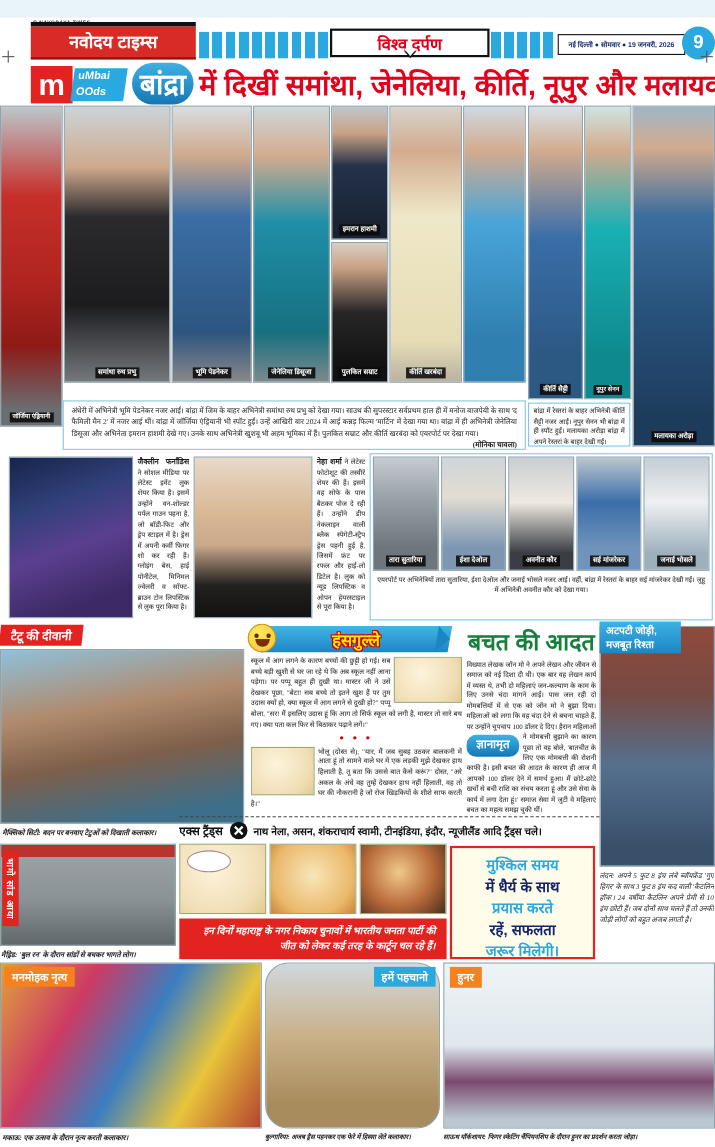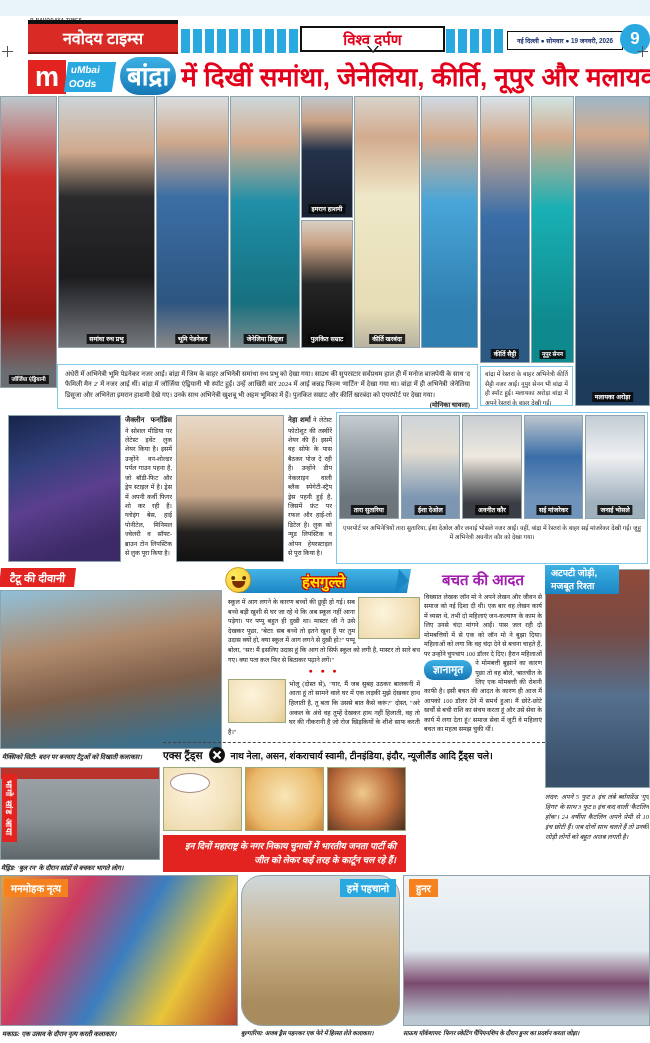--- a/index.html
+++ b/index.html
@@ -62,21 +62,21 @@
                    text-shadow:1px 1px 0 #c00,-1px -1px 0 #c00,1px -1px 0 #c00,-1px 1px 0 #c00;}
   .smiley{position:absolute;left:-14px;top:-2px;width:26px;height:26px;border-radius:50%;
           background:radial-gradient(circle at 35% 30%,#ffe95c,#f6c431);border:1px solid #c99212;transform:skewX(10deg);}
   .smiley::before{content:"";position:absolute;left:5px;top:8px;width:4px;height:4px;border-radius:50%;background:#5a3000;
                   box-shadow:11px 0 0 #5a3000;}
   .smiley::after{content:"";position:absolute;left:6px;top:13px;width:13px;height:7px;border-radius:0 0 12px 12px;background:#7a2d00;}
   .joketext{font-size:6.4px;line-height:1.5;text-align:justify;color:#1b1b1b;
             font-family:"Liberation Serif","DejaVu Serif",serif;}
   .cartoon{background:radial-gradient(circle at 40% 35%,#fdf4dc,#f0ddb4 70%,#e2c98f);border:1px solid #9a7;}
   .dots3{color:#d00;text-align:center;font-size:7px;letter-spacing:3px;margin:2px 0;}
-  .gyantitle{color:#a21caf;font-weight:bold;font-size:15px;text-align:center;}
+  .gyantitle{color:#15803d;font-weight:bold;font-size:21px;text-align:center;}
   .gyanbadge{background:linear-gradient(180deg,#3db1e4,#1577b5);color:#fff;font-weight:bold;font-size:10.5px;
              border-radius:9px;padding:2px 9px;display:inline-block;}
   .couplehead{background:linear-gradient(180deg,#3db1e4,#1b86c4);color:#fff;font-weight:bold;font-size:9.3px;
               line-height:1.35;padding:2px 6px;}
   .trends{border-top:1.5px dashed #444;display:flex;align-items:center;gap:6px;padding-top:3px;}
   .trends .tlabel{font-weight:bold;font-size:10.5px;color:#111;white-space:nowrap;}
   .xicon{width:16px;height:16px;border-radius:50%;background:#111;position:relative;flex:0 0 auto;}
   .xicon::before,.xicon::after{content:"";position:absolute;left:3px;top:7px;width:10px;height:2px;background:#fff;}
   .xicon::before{transform:rotate(45deg);} .xicon::after{transform:rotate(-45deg);}
   .trends .ttext{font-weight:bold;font-size:9.3px;color:#111;white-space:nowrap;}
@@ -256,20 +256,27 @@
     <span class="ttext">नाथ नेला, असन, शंकराचार्य स्वामी, टीनइंडिया, इंदौर, न्यूजीलैंड आदि ट्रैंड्स चले।</span>
   </div>
 
   <div class="abs cartoon" style="left:163px;top:751px;width:79px;height:64px;">
     <span style="position:absolute;left:6px;top:5px;width:40px;height:20px;background:#fff;border:1px solid #a88;border-radius:50%;"></span>
   </div>
   <div class="abs cartoon" style="left:245px;top:751px;width:79px;height:64px;background:radial-gradient(circle at 50% 45%,#f8e6b8,#eab86a 70%,#c98438);"></div>
   <div class="abs cartoon" style="left:327px;top:751px;width:79px;height:64px;background:radial-gradient(circle at 45% 40%,#f0c98a,#b86a3a 55%,#4a2d20);"></div>
   <div class="abs rednote" style="left:163px;top:819px;width:243px;height:37px;">इन दिनों महाराष्ट्र के नगर निकाय चुनावों में भारतीय जनता पार्टी की जीत को लेकर कई तरह के कार्टून चल रहे हैं।</div>
 
+  <div class="abs quotebox" style="left:409px;top:753px;width:132px;height:103px;">
+    <p>मुश्किल समय</p>
+    <p>में धैर्य के साथ</p>
+    <p>प्रयास करते</p>
+    <p>रहें, सफलता</p>
+    <p>जरूर मिलेगी।</p>
+  </div>
 
   <div class="abs ph ph-bulls" style="left:0;top:751px;width:160px;height:93px;"></div>
   <div class="abs vlabel" style="left:2px;top:758px;">भागो सांड आया</div>
   <div class="abs photocap" style="left:1px;top:847px;width:160px;">मैड्रिड: 'बुल रन' के दौरान सांडों से बचकर भागते लोग।</div>
 
   <div class="abs ph ph-dance" style="left:0;top:859px;width:238px;height:151px;">
     <span class="badge-orange" style="position:absolute;left:3px;top:3px;">मनमोहक नृत्य</span>
   </div>
   <div class="abs ph ph-furry" style="left:241px;top:859px;width:159px;height:151px;border-radius:21px;">
     <span class="badge-cyan" style="position:absolute;right:3px;top:3px;">हमें पहचानो</span>

